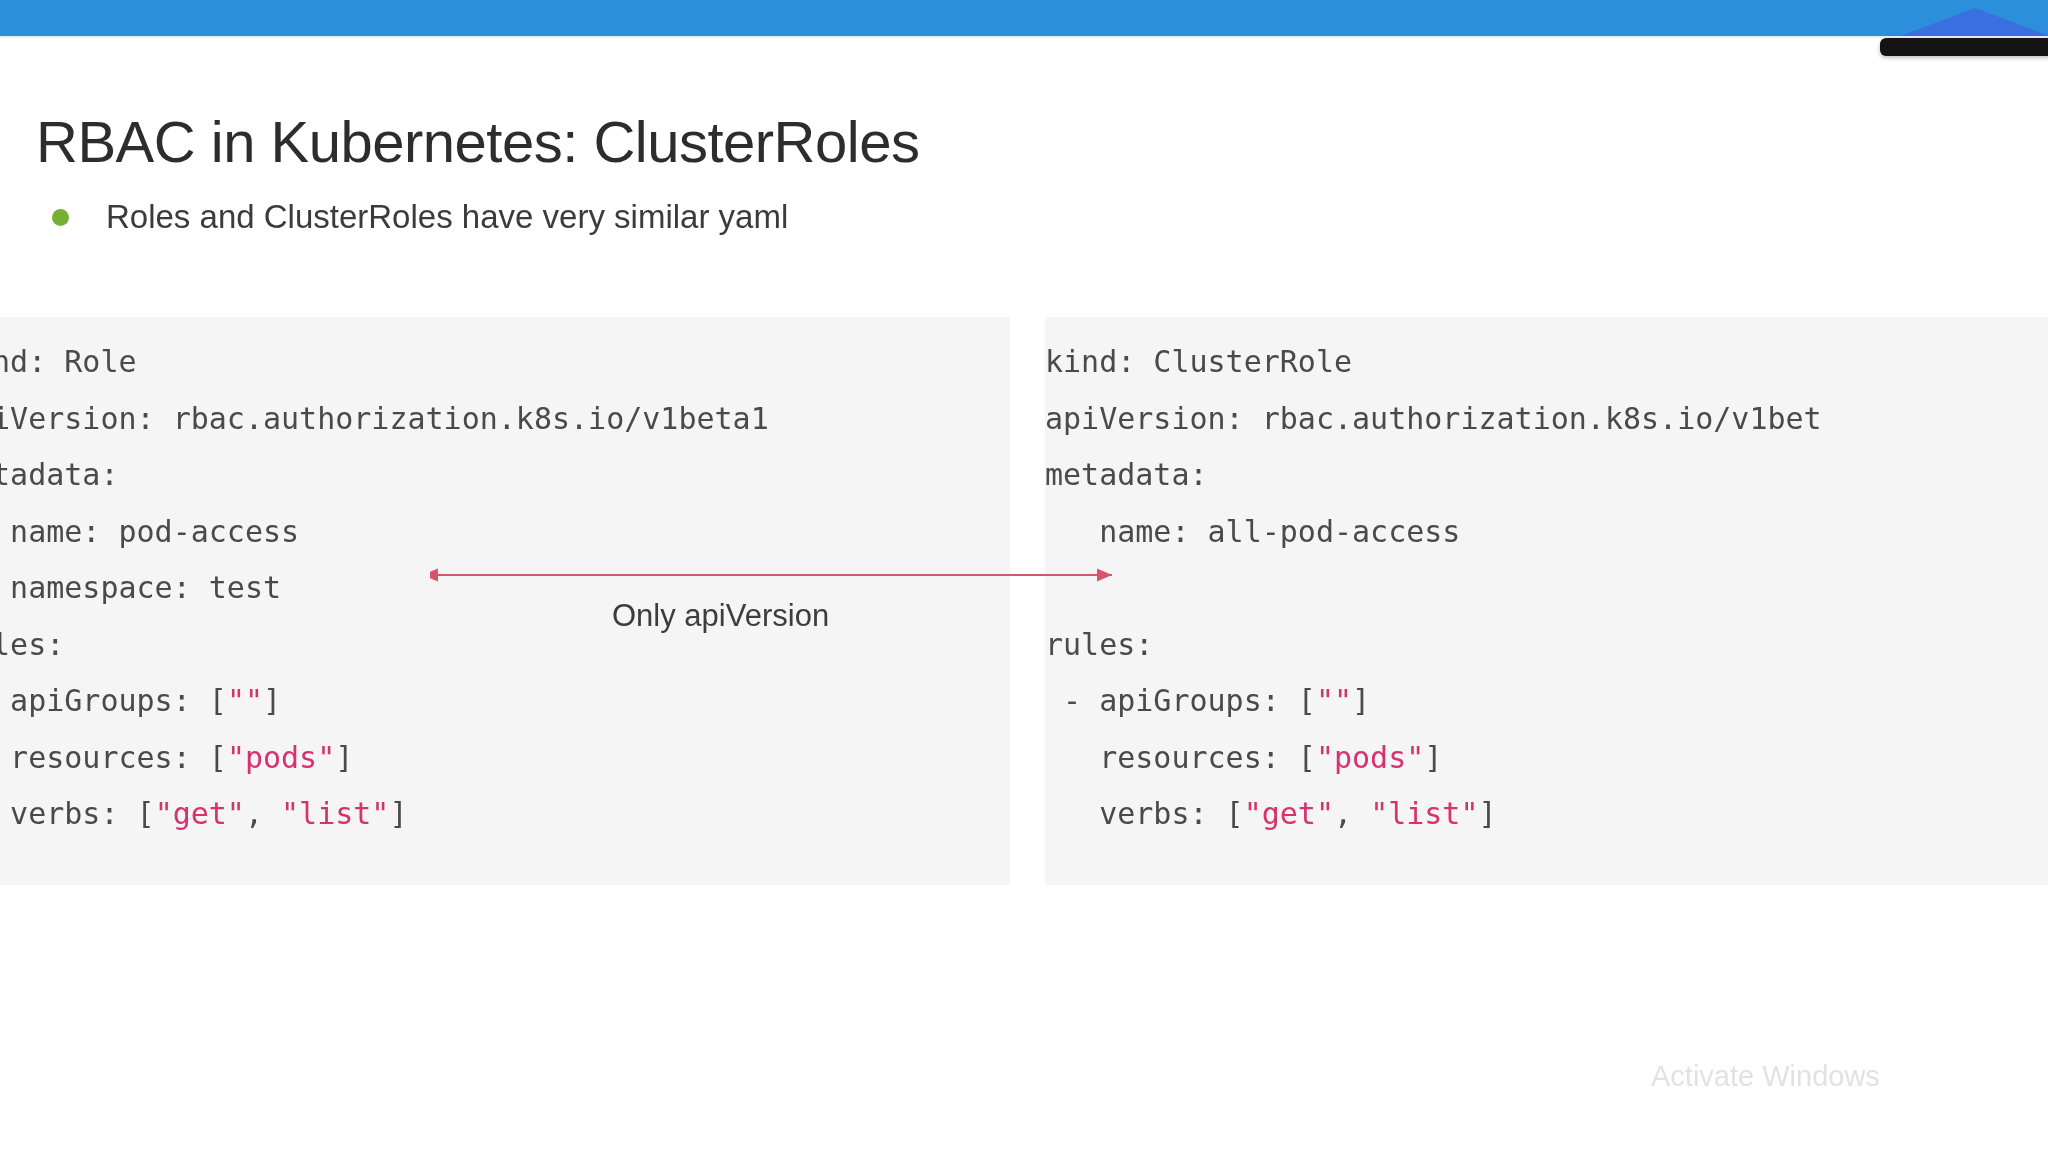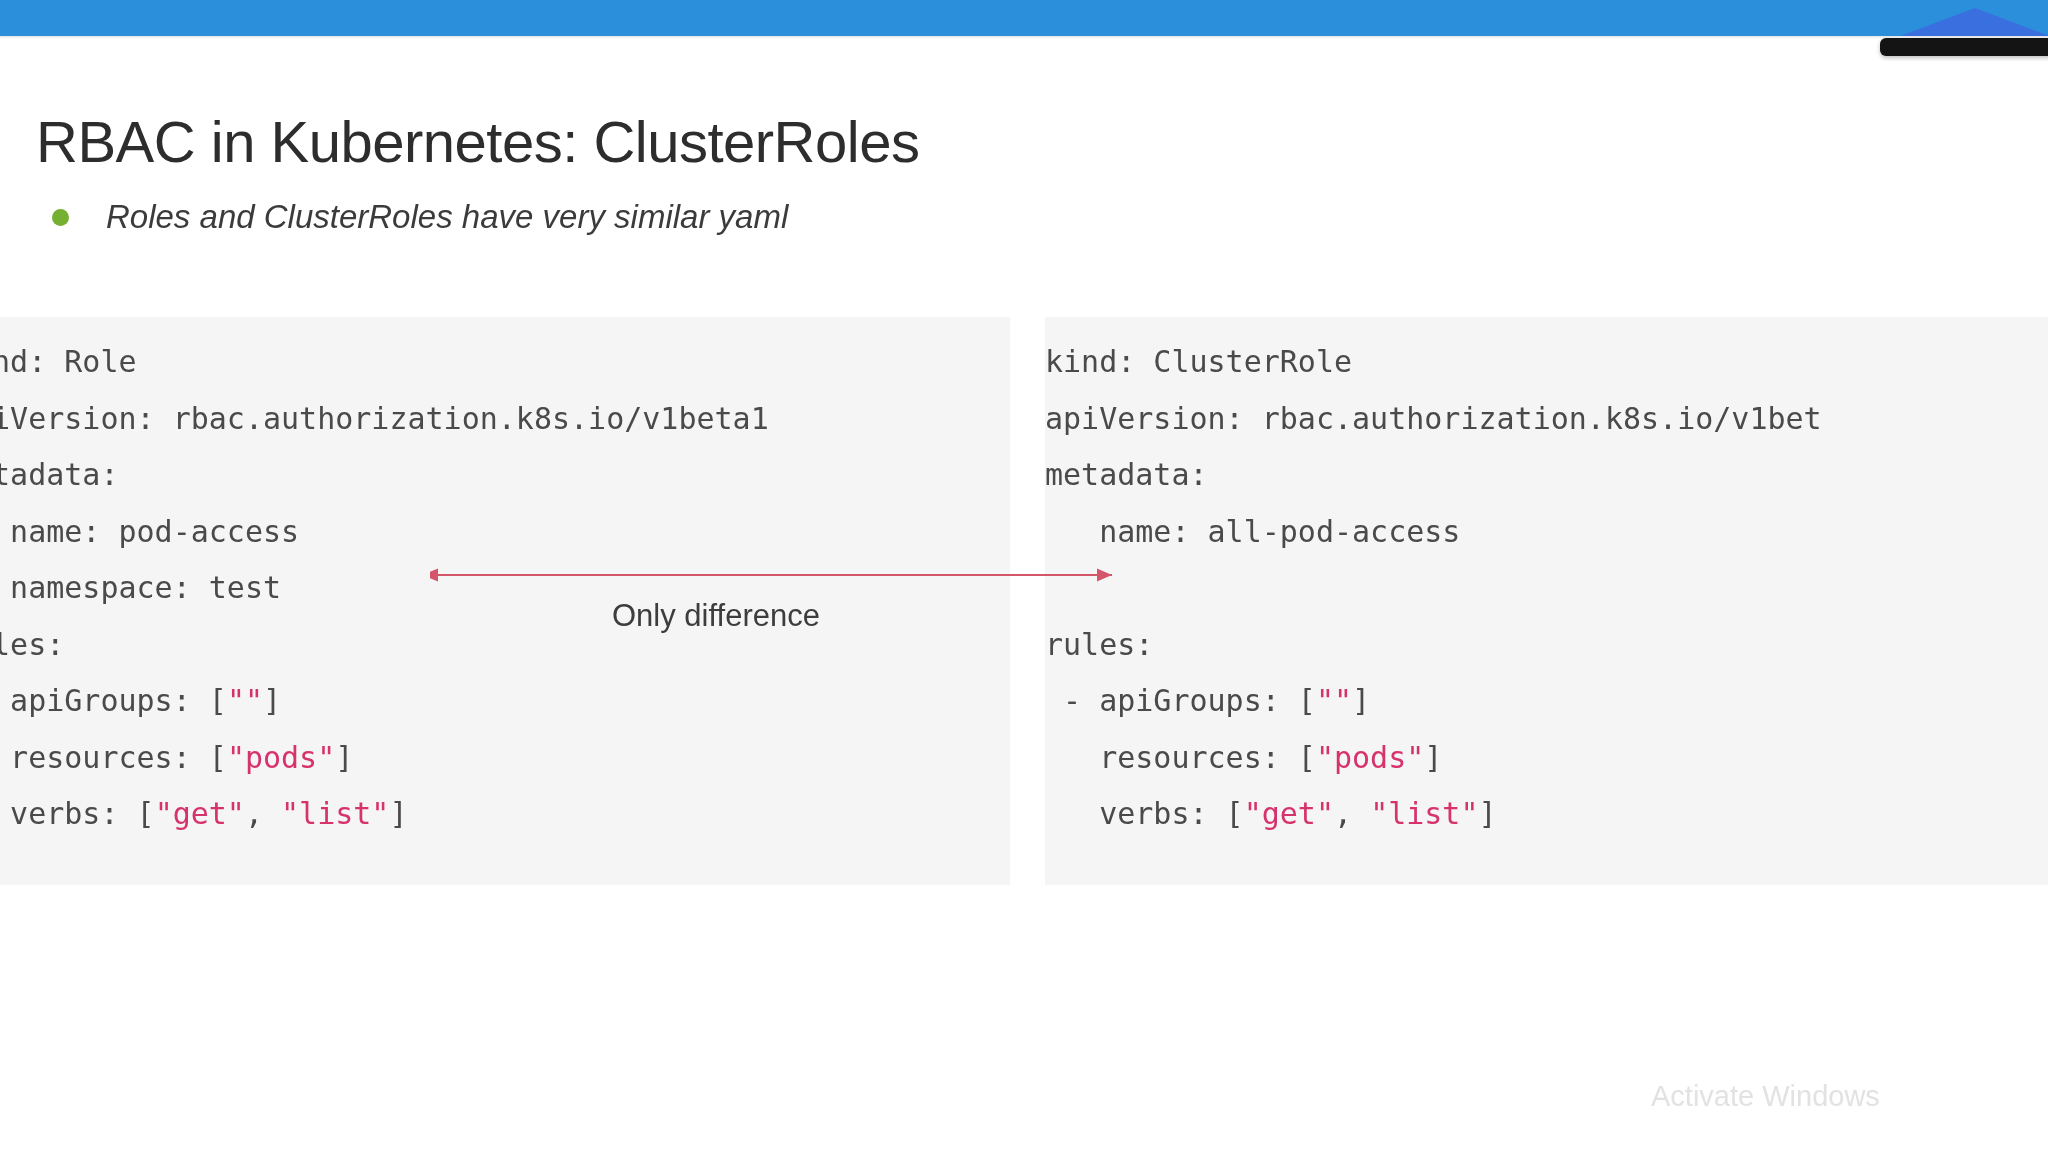--- a/index.html
+++ b/index.html
@@ -77,21 +77,20 @@
     height: 17px;
     border-radius: 50%;
     background: #76b033;
     flex: none;
   }
   #bullet-text {
     margin-left: 37px;
     font-size: 33px;
     color: #3b3b3b;
     white-space: nowrap;
-    font-style: italic;
   }
 
   
   .code-panel {
     position: absolute;
     top: 317px;
     height: 568px;
     background: #f5f5f6;
     font-family: "DejaVu Sans Mono", monospace;
     font-size: 30px;
@@ -125,21 +124,20 @@
   }
 
   
   #watermark {
     position: absolute;
     top: 1060px;
     left: 1651px;
     font-size: 29px;
     color: #e2e2e4;
     white-space: nowrap;
-    margin-top: 20px;
   }
 </style>
 </head>
 <body>
 
 <div id="top-bar" style="background: rgb(43, 143, 219);">
   <div id="top-bar-triangle" style="border-bottom-color: rgb(58, 111, 224);"></div>
 </div>
 <div id="top-bar-shadow"></div>
 <div id="camera-bar" style="background: rgb(20, 20, 20);"></div>
@@ -159,15 +157,15 @@
     <marker id="ah-end" markerWidth="9" markerHeight="9" refX="7" refY="3" orient="auto" markerUnits="strokeWidth">
       <path d="M0,0 L7,3 L0,6 z" fill="#d4566b"></path>
     </marker>
     <marker id="ah-start" markerWidth="9" markerHeight="9" refX="0" refY="3" orient="auto-start-reverse" markerUnits="strokeWidth">
       <path d="M0,0 L7,3 L0,6 z" fill="#d4566b"></path>
     </marker>
   </defs>
   <line x1="8" y1="13" x2="682" y2="13" stroke="#d4566b" stroke-width="2.2" marker-start="url(#ah-start)" marker-end="url(#ah-end)"></line>
 </svg>
 
-<div id="annotation-label">Only difference</div>
+<div id="annotation-label">Only apiVersion</div>
 
 <div id="watermark" style="color: rgb(226, 226, 228);">Activate Windows</div>
 
 </body></html>

